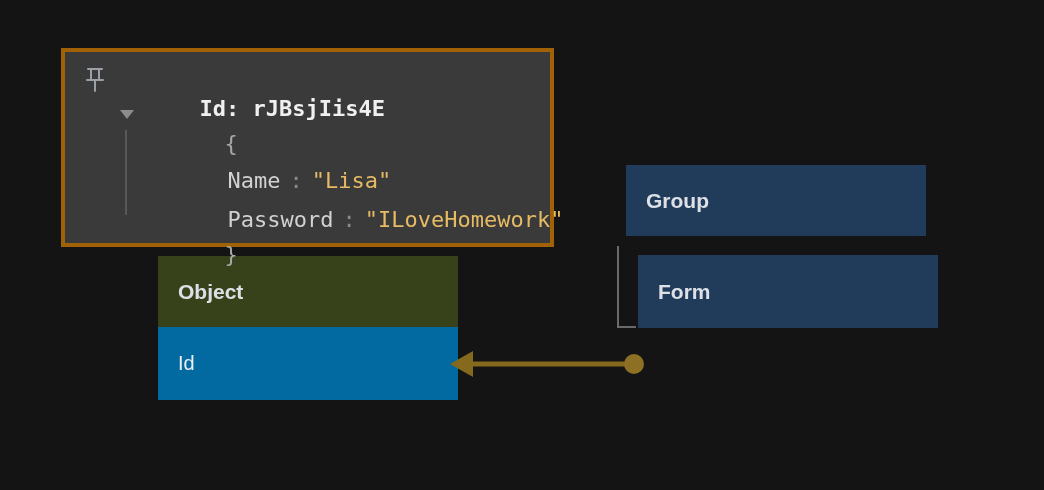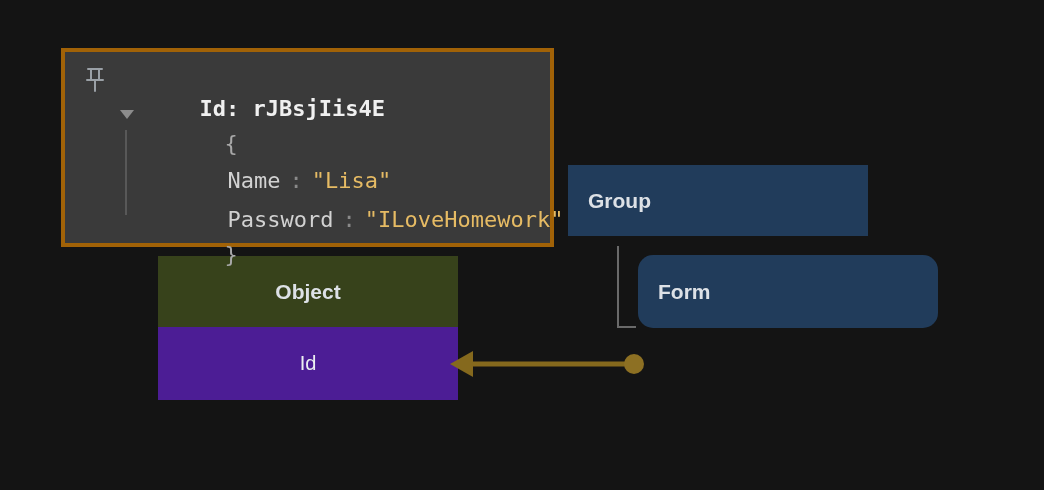--- a/index.html
+++ b/index.html
@@ -29,28 +29,28 @@
   .sep{color:#8a8a8a;margin:0 9px;}
   .str{color:#e6bb64;}
   .guide{position:absolute;left:60px;top:78px;width:2px;height:85px;background:#585858;}
   
   .node{position:absolute;width:300px;z-index:2;}
   .node-header,.node-row{
     display:flex;align-items:center;box-sizing:border-box;padding:0 20px;
   }
   .node-header{font-weight:600;font-size:21px;color:#dde1e6;}
   .node-row{font-size:20px;color:#eceff1;font-weight:400;}
-  .node-group{left:568px;top:165px;}
+  .node-group{left:626px;top:165px;}
   .node-group .node-header{height:71px;background:#213c5b;}
   .node-form{left:638px;top:255px;}
-  .node-form .node-header{height:73px;background:#213c5b;border-radius:15px;}
+  .node-form .node-header{height:73px;background:#213c5b;}
   .node-form .node-row{height:73px;background:#3c4f6d;}
   .node-object{left:158px;top:256px;}
-  .node-object .node-header{height:71px;background:#37421b;justify-content:center;}
-  .node-object .node-row{height:73px;background:#4c1d95;justify-content:center;}
+  .node-object .node-header{height:71px;background:#37421b;}
+  .node-object .node-row{height:73px;background:#0369a1;justify-content:flex-start;}
 </style>
 </head>
 <body>
 
 <div class="canvas">
 
   <svg class="edges" width="1044" height="490" viewBox="0 0 1044 490">
     <polyline points="618,246 618,327 636,327" fill="none" stroke="#6a6a6a" stroke-width="2"></polyline>
     <line x1="630" y1="364" x2="468" y2="364" stroke="#85691d" stroke-width="5"></line>
     <polygon points="450,364 473,351 473,377" fill="#85691d"></polygon>

